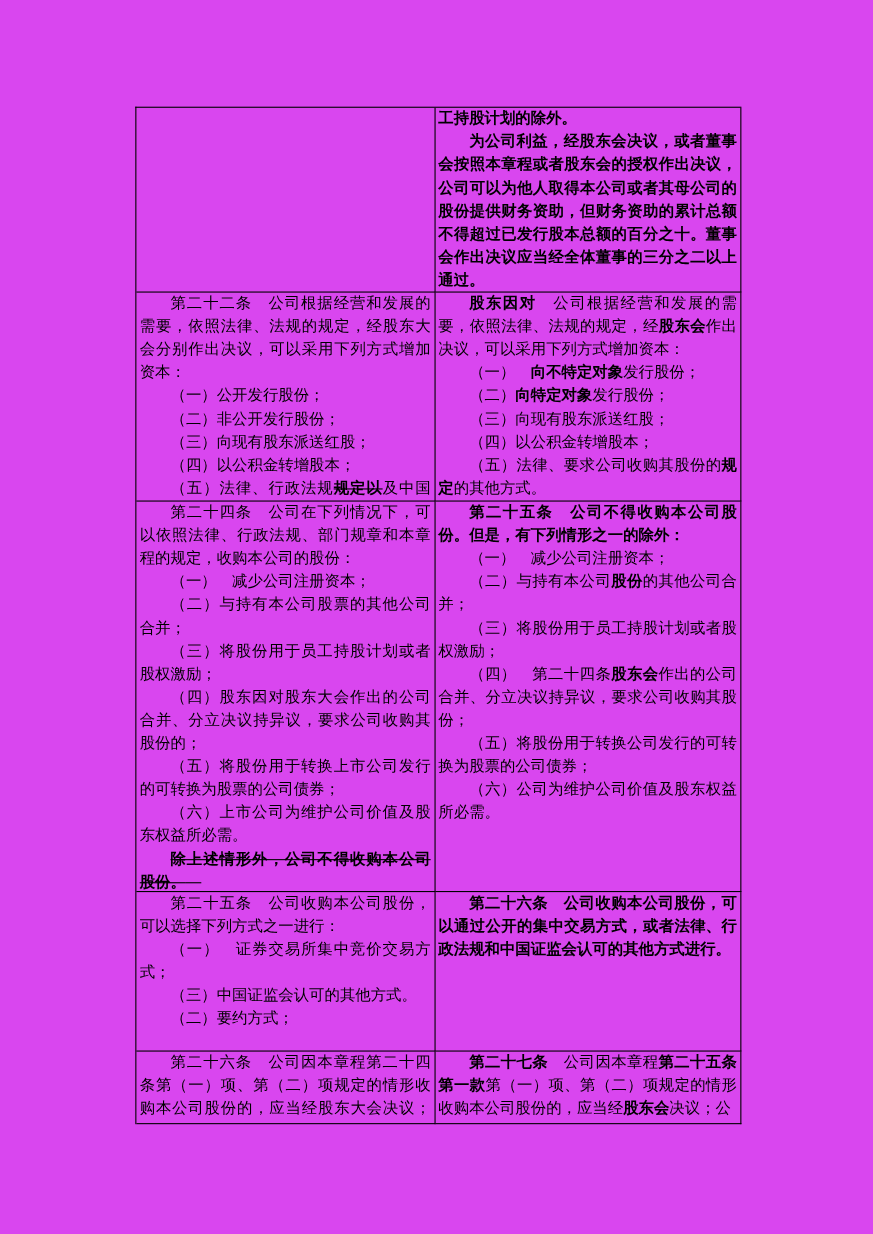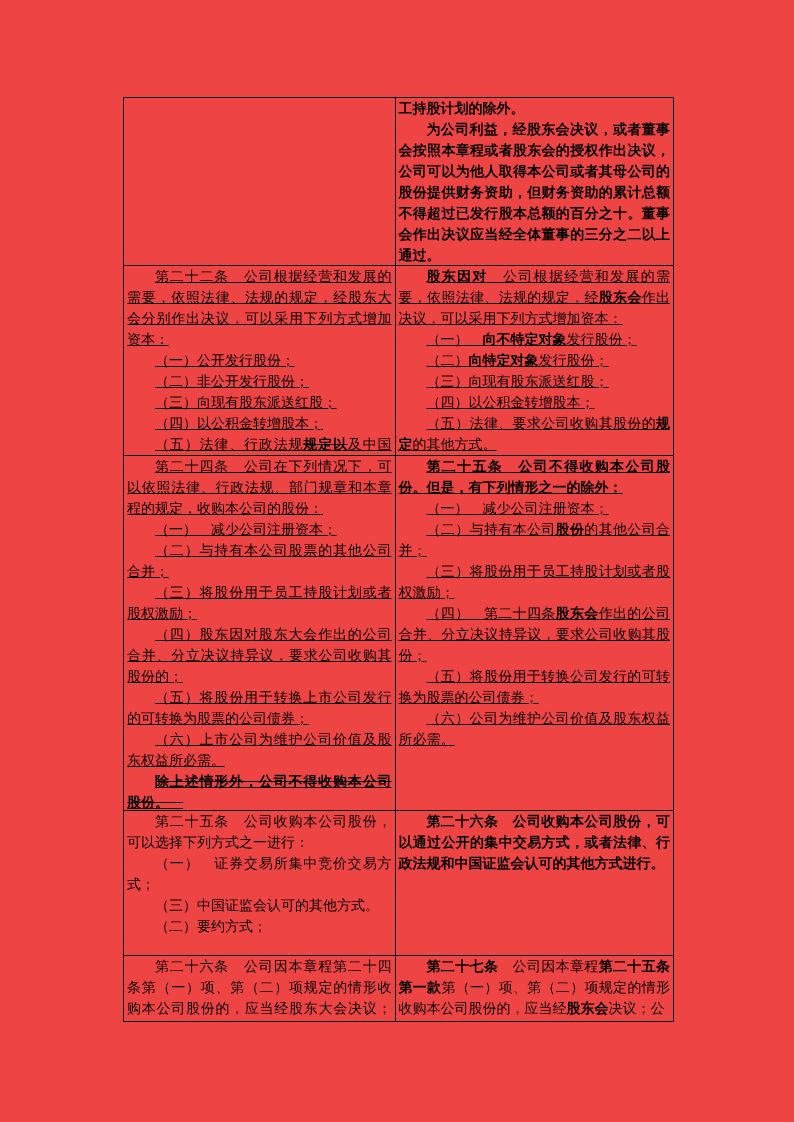--- a/index.html
+++ b/index.html
@@ -5,34 +5,34 @@
   * { margin: 0; padding: 0; box-sizing: border-box; }
   html, body {
     width: 794px; height: 1122px;
     background: #ffffff;
     font-family: "Liberation Serif", "DejaVu Serif", serif;
     color: #000000;
   }
   .page {
     position: relative;
     width: 794px; height: 1122px;
-    background: #ef4444;
+    background: #d946ef;
     overflow: hidden;
   }
   .doc-table {
     position: absolute;
     left: 123px; top: 97px;
     width: 551px;
     border-top: 1px solid #000;
     border-left: 1px solid #000;
   }
   .row { display: flex; }
   .row:nth-child(1) { height: 168px; }
-  .row:nth-child(2) { height: 190px; text-decoration: underline; }
-  .row:nth-child(3) { height: 355px; text-decoration: underline; }
+  .row:nth-child(2) { height: 190px; }
+  .row:nth-child(3) { height: 355px; }
   .row:nth-child(4) { height: 145px; }
   .row:nth-child(5) { height: 66px; }
   .cell {
     border-right: 1px solid #000;
     border-bottom: 1px solid #000;
     padding: 0 3px;
     overflow: hidden;
     font-size: 14px;
     line-height: 21px;
     text-align: justify;

